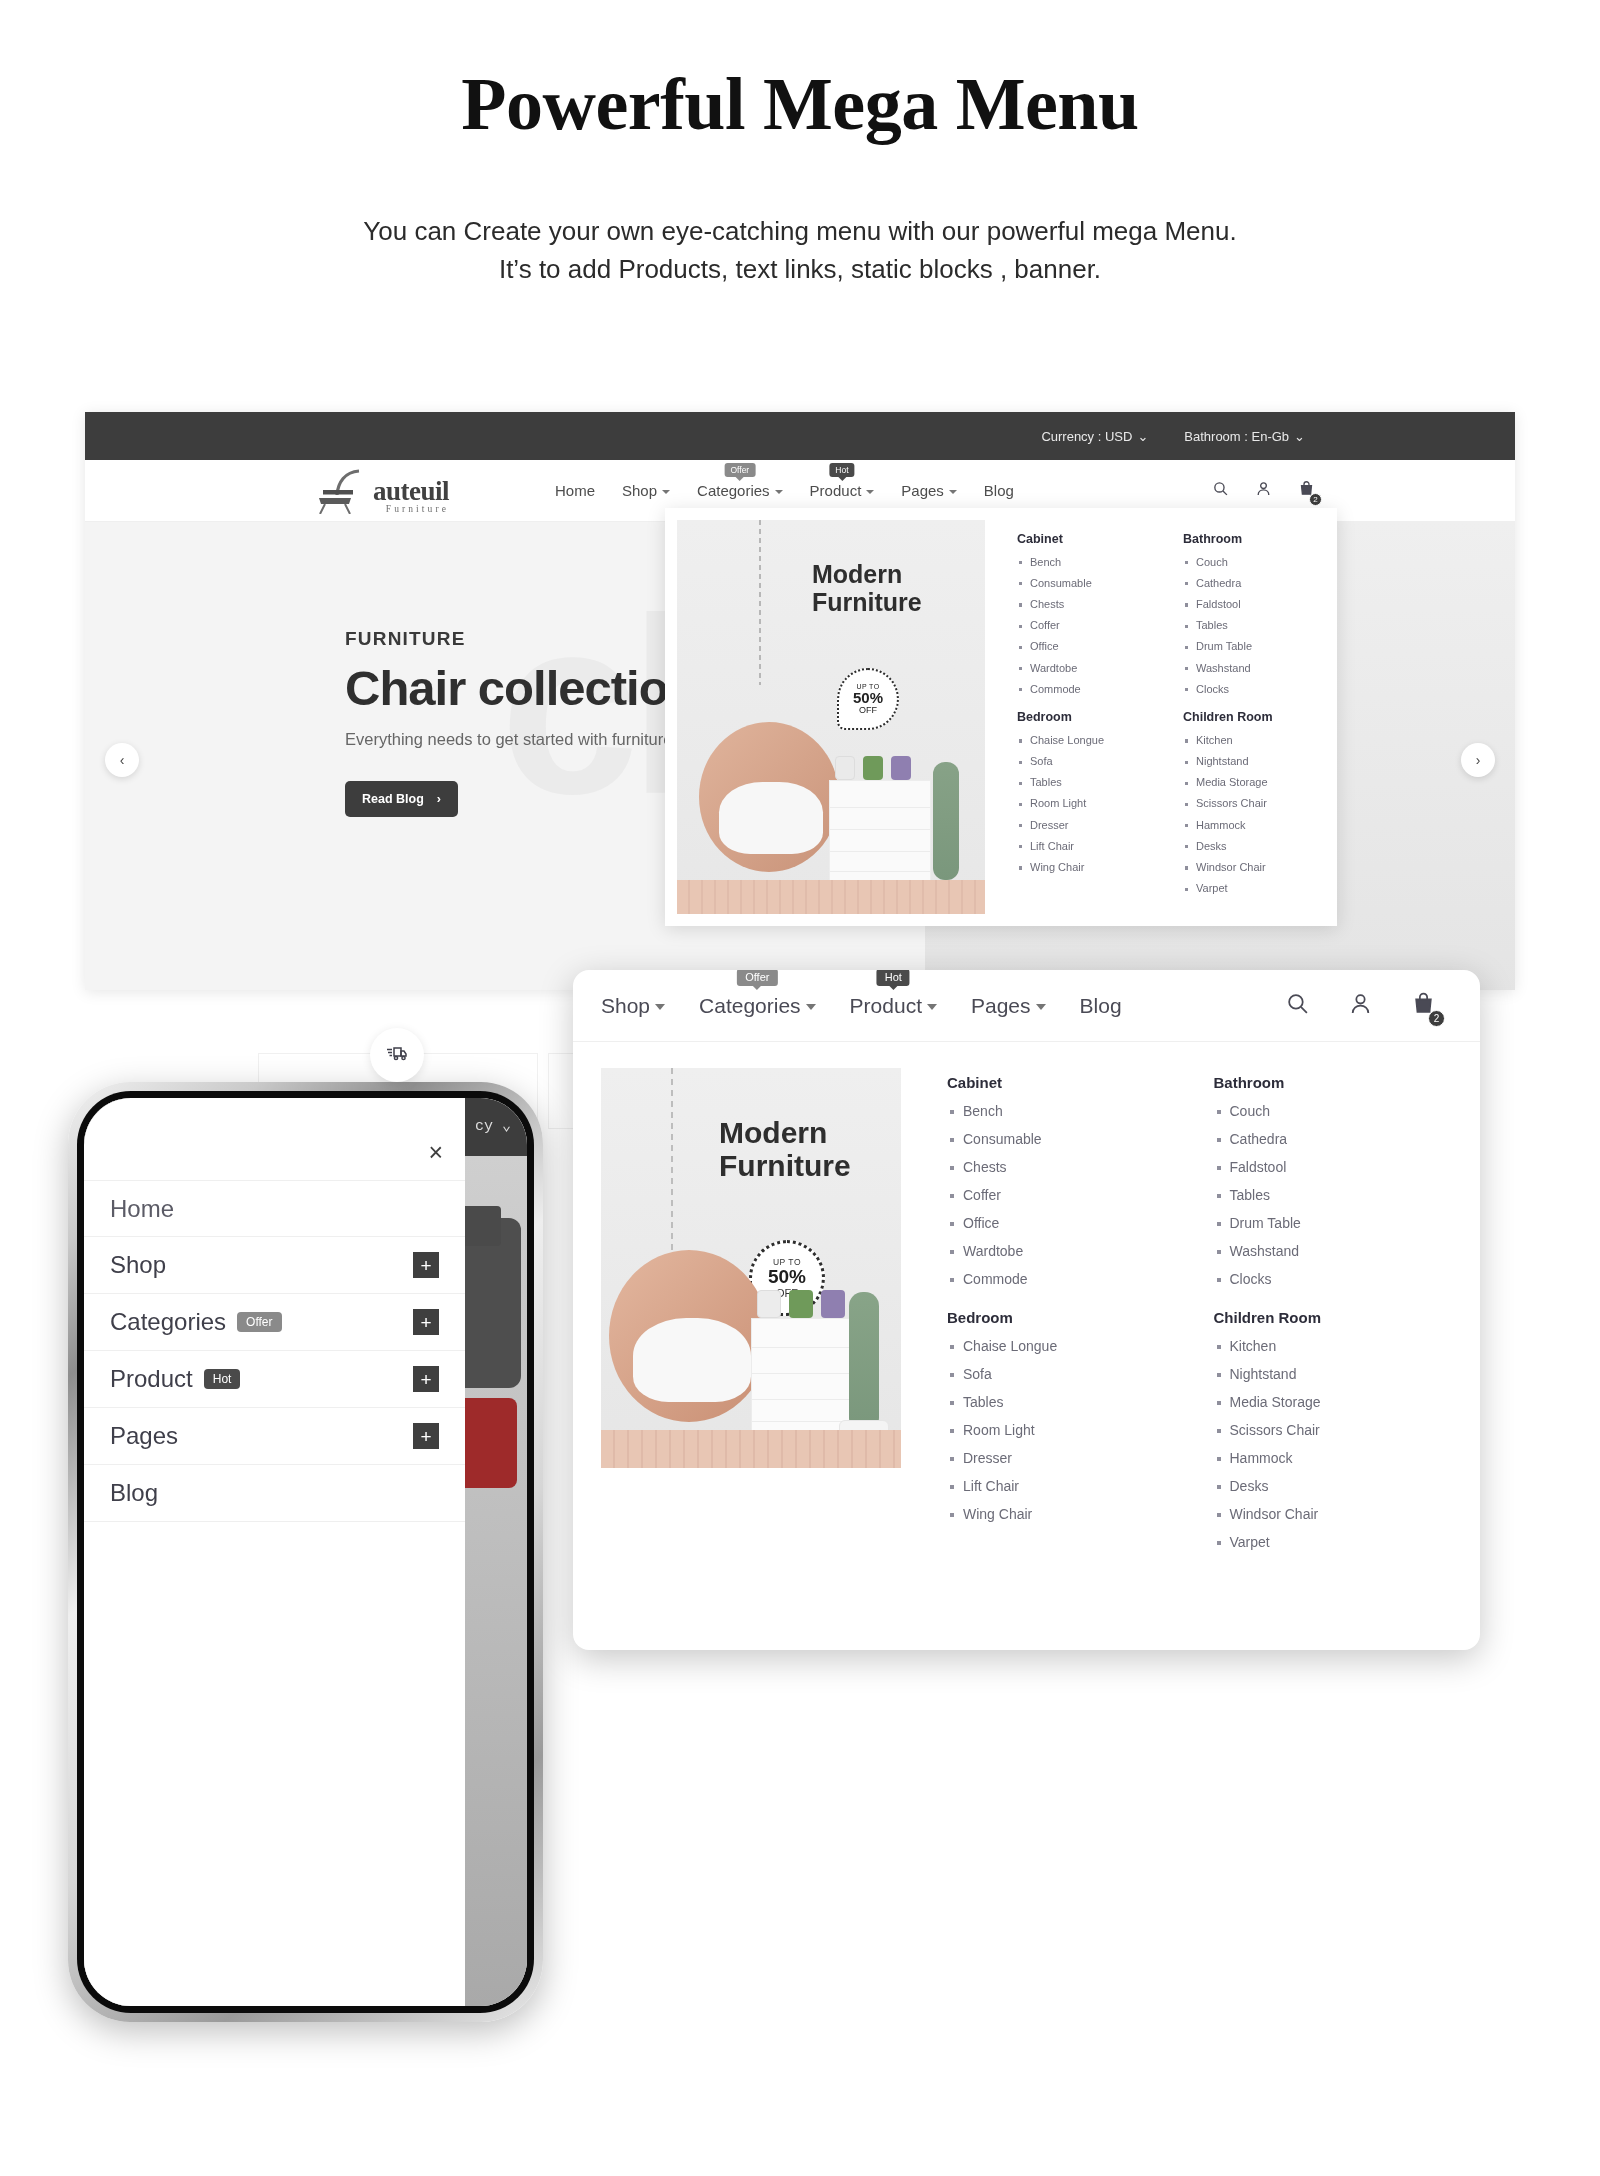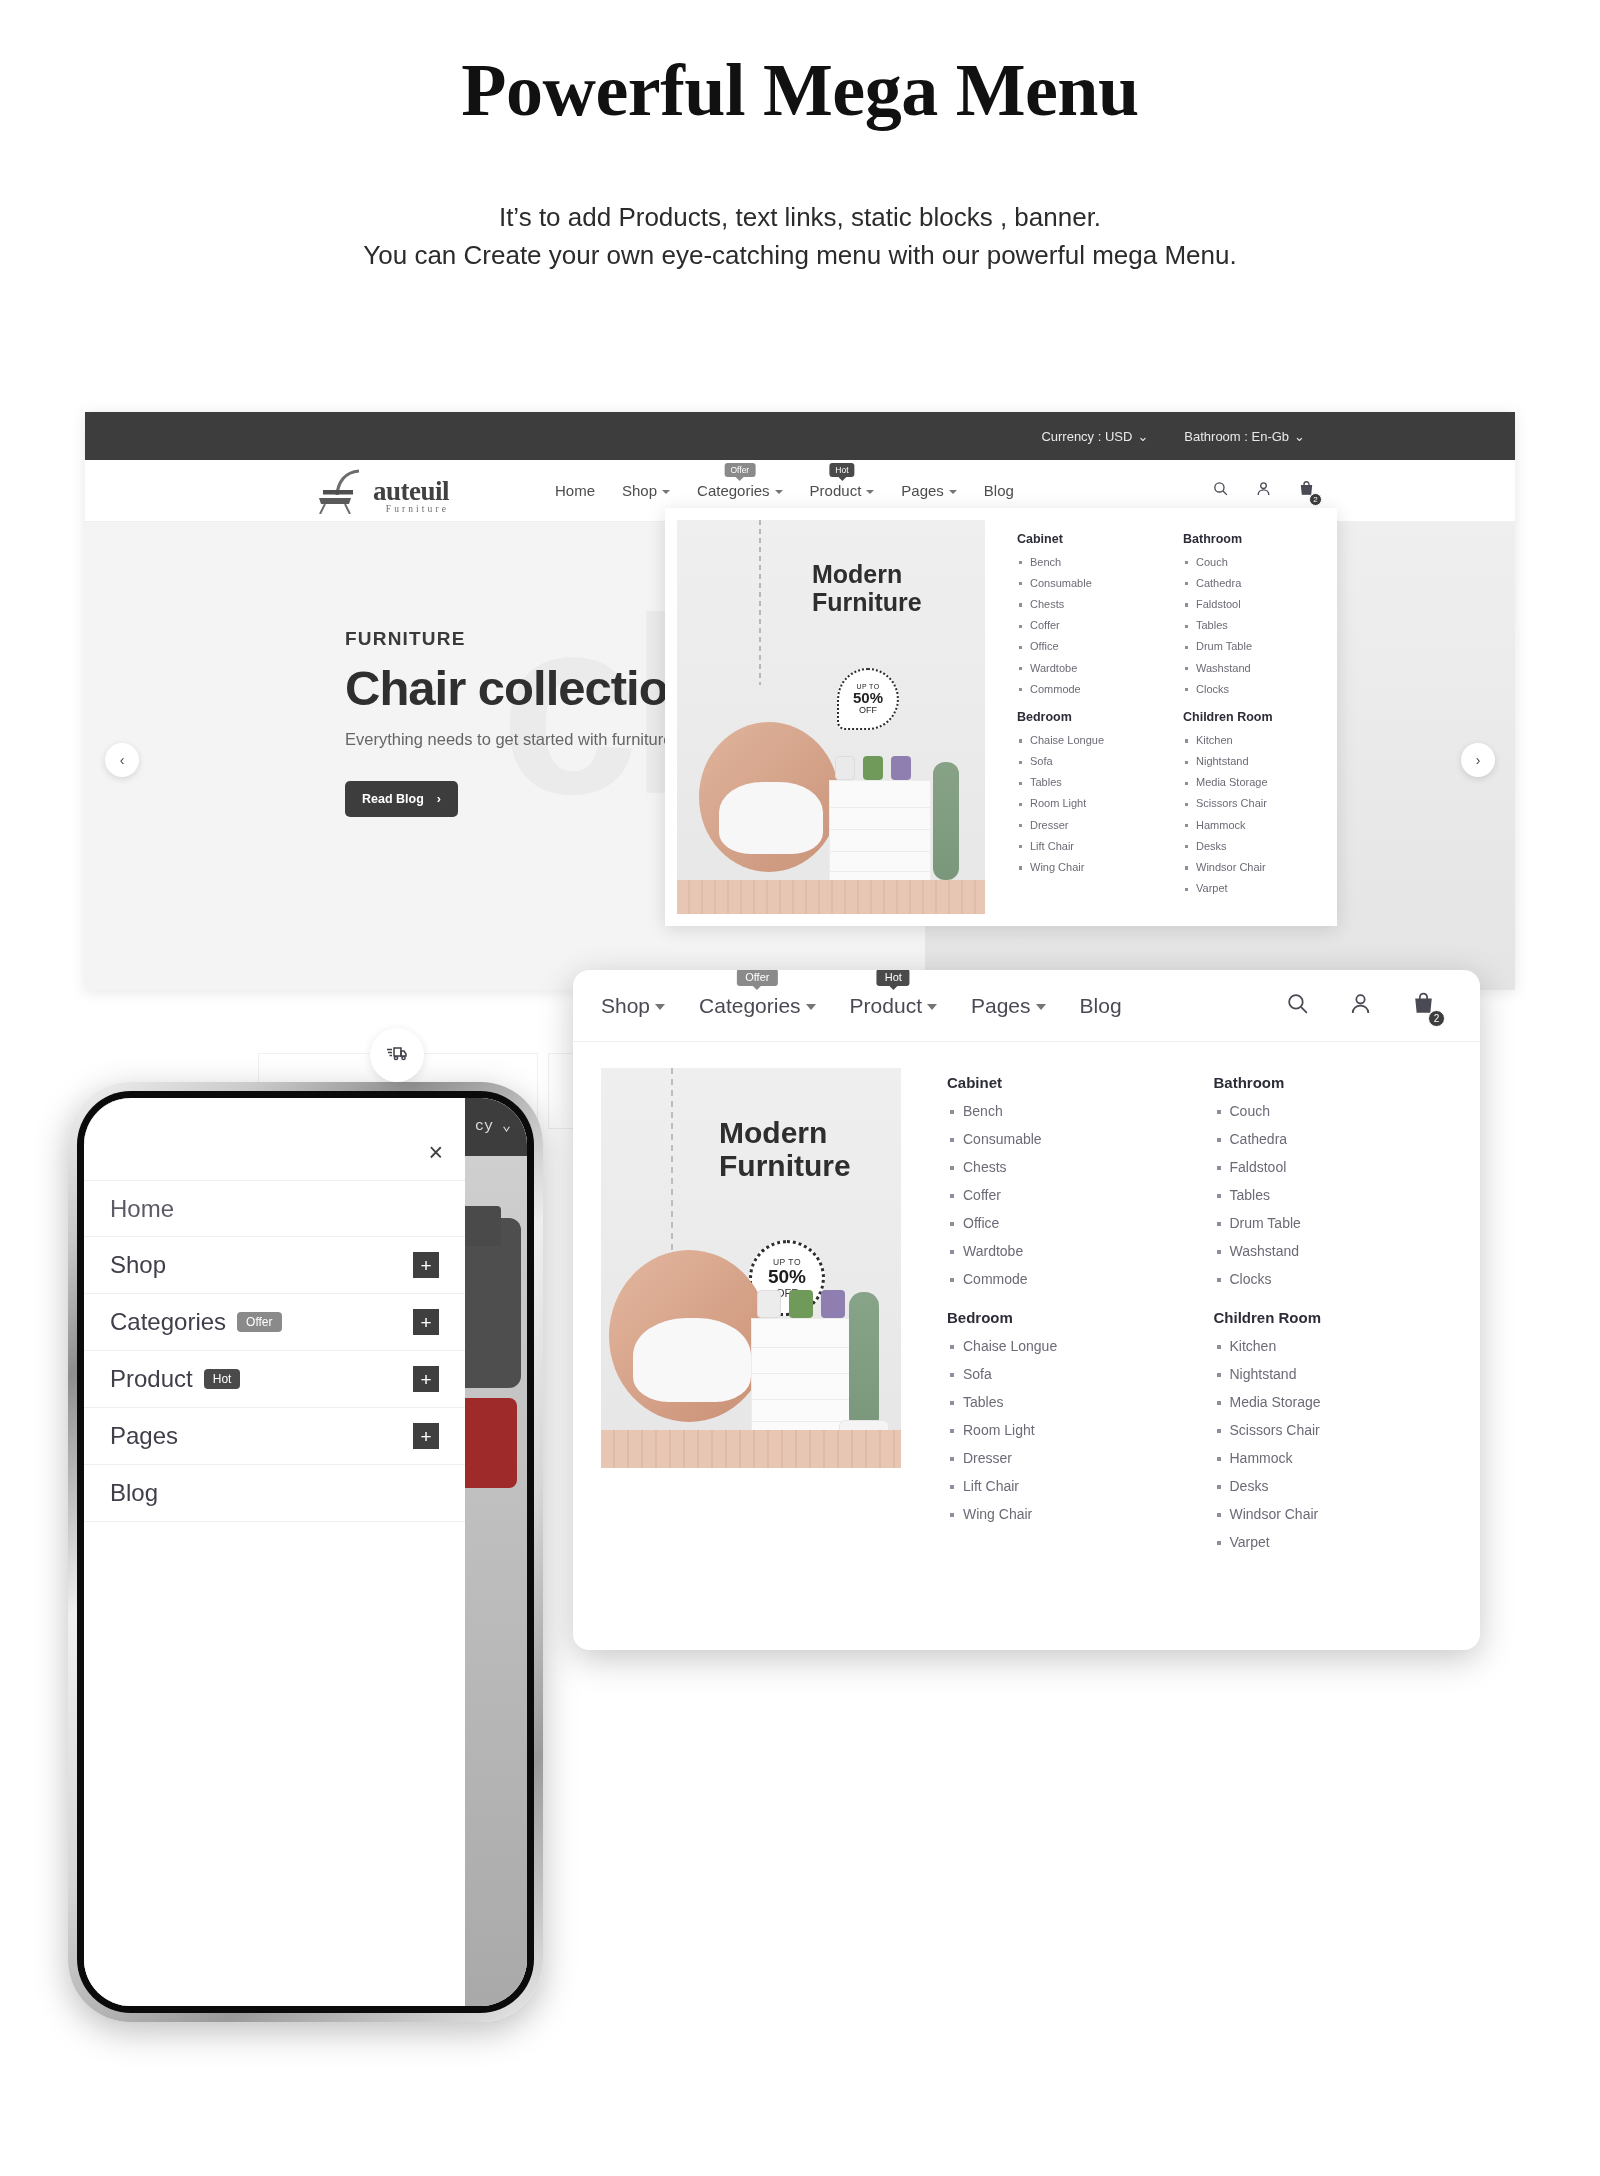--- a/index.html
+++ b/index.html
@@ -12,21 +12,21 @@
   }
 
   
   .page-title {
     text-align: center;
     font-family: "Liberation Serif", serif;
     font-weight: bold;
     font-size: 74px;
     letter-spacing: -0.5px;
     color: #111111;
-    padding-top: 48px;
+    padding-top: 62px;
   }
   .page-sub {
     text-align: center;
     font-size: 26px;
     color: #2b2b2b;
     line-height: 1.45;
     margin-top: 66px;
     font-weight: 400;
   }
 
@@ -315,22 +315,22 @@
     position:absolute; top: 1053px; height: 76px; border:1px solid #f0f0f0; background: #fff;
   }
   .svc-box.a { left: 258px; width: 280px; }
   .svc-box.b { left: 548px; width: 280px; }
 </style>
 </head>
 <body>
 
 <div class="page-title">Powerful Mega Menu</div>
 <div class="page-sub">
+  <div>You can Create your own eye-catching menu with our powerful mega Menu.</div>
   <div>It’s to add Products, text links, static blocks , banner.</div>
-  <div>You can Create your own eye-catching menu with our powerful mega Menu.</div>
 </div>
 
 <div class="desktop">
 
   <div class="topbar">
 
     <div class="right">
       <span>
         <span>Currency : USD</span>
         <span class="icon">⌄</span>

